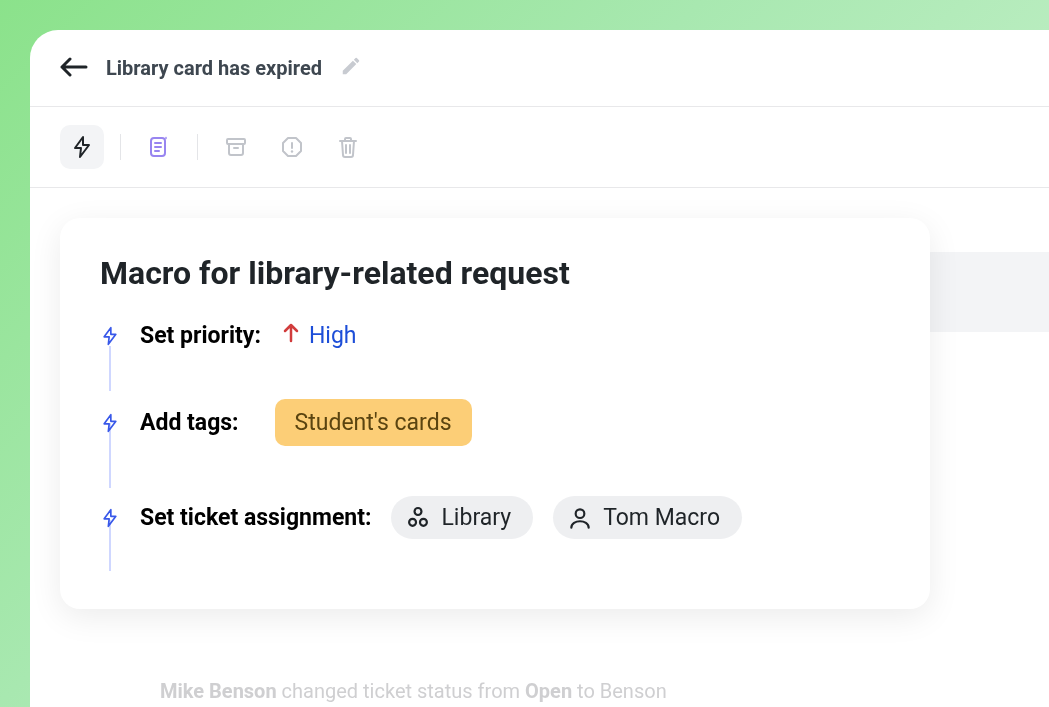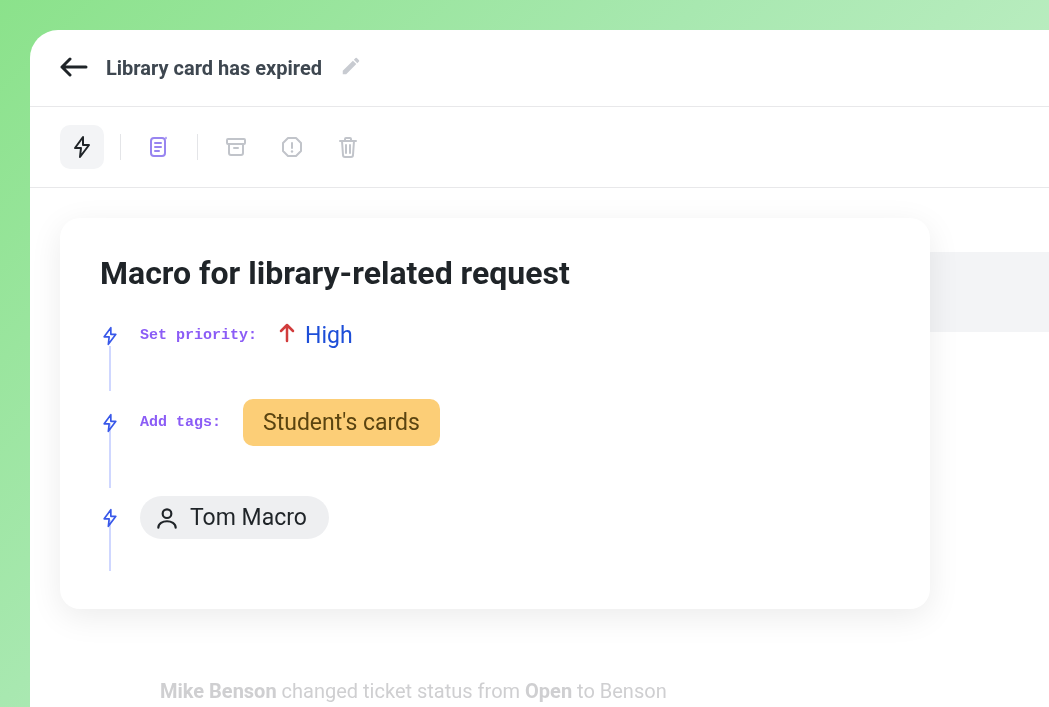--- a/index.html
+++ b/index.html
@@ -135,25 +135,24 @@
       top: 24px;
       bottom: 8px;
       width: 2px;
       background: #cfd7ff;
       z-index: 1;
     }
     .macro-row:last-child .connector {
       bottom: -2px;
     }
     .macro-label {
-      font-size: 15px;
+      font-size: 23px;
       font-weight: 700;
-      color: #8b5cf6;
+      color: #000000;
       margin-left: 6px;
-      font-family: Liberation Mono, monospace;
     }
     .priority-indicator {
       display: flex;
       align-items: center;
       gap: 10px;
       margin-left: 8px;
     }
     .up-arrow {
       color: #d13c3c;
       font-size: 22px;
@@ -162,21 +161,21 @@
     .priority-text {
       font-size: 23px;
       color: #1d4ed8;
     }
     .tag-pill {
       background: #fcce77;
       color: #5a4410;
       padding: 10px 20px;
       border-radius: 10px;
       font-size: 23px;
-      margin-left: 8px;
+      margin-left: 22px;
     }
     .chip {
       display: inline-flex;
       align-items: center;
       gap: 10px;
       background: #eeeff1;
       border-radius: 999px;
       padding: 8px 22px 8px 14px;
       font-size: 23px;
       color: #1f2428;
@@ -294,20 +293,29 @@
           <span class="tag-pill">Student's cards</span>
         </div>
 
         <div class="macro-row">
           <span class="bolt">
             <svg viewBox="0 0 24 24">
                 <path d="M13 2 L5 13 H11 L10 22 L19 10 H13 Z" fill="none" stroke="#3858e9" stroke-width="2" stroke-linejoin="round"></path>
               </svg>
           </span>
           <div class="connector"></div>
+          <span class="macro-label">Set ticket assignment:</span>
+          <span class="chip">
+            <svg viewBox="0 0 24 24">
+              <circle cx="12" cy="6" r="3.2" stroke="#1f2428" stroke-width="2" fill="none"></circle>
+              <circle cx="7" cy="16" r="3.2" stroke="#1f2428" stroke-width="2" fill="none"></circle>
+              <circle cx="17" cy="16" r="3.2" stroke="#1f2428" stroke-width="2" fill="none"></circle>
+            </svg>
+            <span>Library</span>
+          </span>
           <span class="chip">
             <svg viewBox="0 0 24 24">
               <circle cx="12" cy="8" r="4" stroke="#1f2428" stroke-width="2" fill="none"></circle>
               <path d="M4 21 c0-4 4-6 8-6 s8 2 8 6" stroke="#1f2428" stroke-width="2" fill="none" stroke-linecap="round"></path>
             </svg>
             <span>Tom Macro</span>
           </span>
         </div>
 
       </div>

